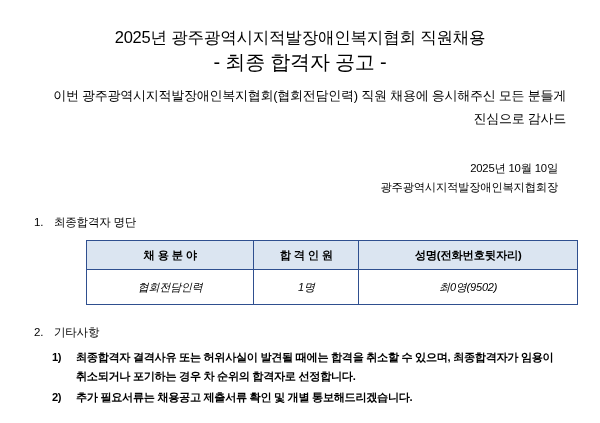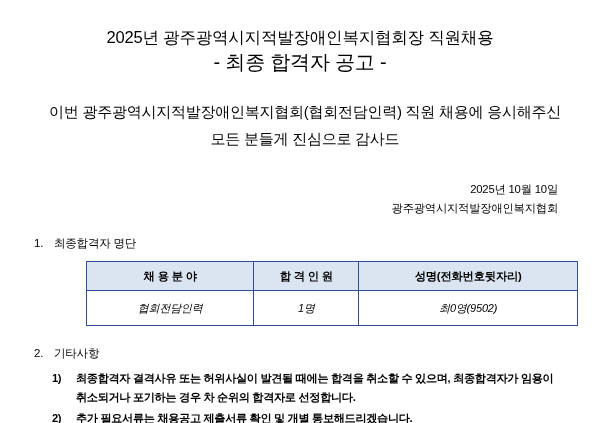--- a/index.html
+++ b/index.html
@@ -31,25 +31,25 @@
     line-height: 1.35;
     white-space: nowrap;
   }
   .title-line2 {
     font-size: 20px;
     letter-spacing: -0.2px;
     line-height: 1.45;
     white-space: nowrap;
   }
   .intro {
-    margin-top: 22px;
-    font-size: 15px;
+    margin-top: 8px;
+    font-size: 13px;
     line-height: 1.75;
     letter-spacing: -0.25px;
-    text-align: center;
+    text-align: right;
   }
   .intro p {
     margin: 0;
   }
   .intro .indent {
     padding-left: 10px;
   }
   .dateblock {
     margin-top: 28px;
     text-align: right;
@@ -126,31 +126,31 @@
   .note-text {
     flex: 1;
   }
 </style>
 </head>
 <body>
 
 <div class="page">
 
   <div class="title-block">
-    <div class="title-line1">2025년 광주광역시지적발장애인복지협회장 직원채용</div>
+    <div class="title-line1">2025년 광주광역시지적발장애인복지협회 직원채용</div>
     <div class="title-line2">- 최종 합격자 공고 -</div>
   </div>
 
   <div class="intro">
     <p class="indent">이번 광주광역시지적발장애인복지협회(협회전담인력) 직원 채용에 응시해주신 모든 분들게 진심으로 감사드</p>
   </div>
 
   <div class="dateblock">
     <div>2025년 10월 10일</div>
-    <div>광주광역시지적발장애인복지협회</div>
+    <div>광주광역시지적발장애인복지협회장</div>
   </div>
 
   <div class="section">
     <div class="section-heading">
       <span class="section-num">1.</span>
       <span>최종합격자 명단</span>
     </div>
 
     <table class="result">
       <thead>

